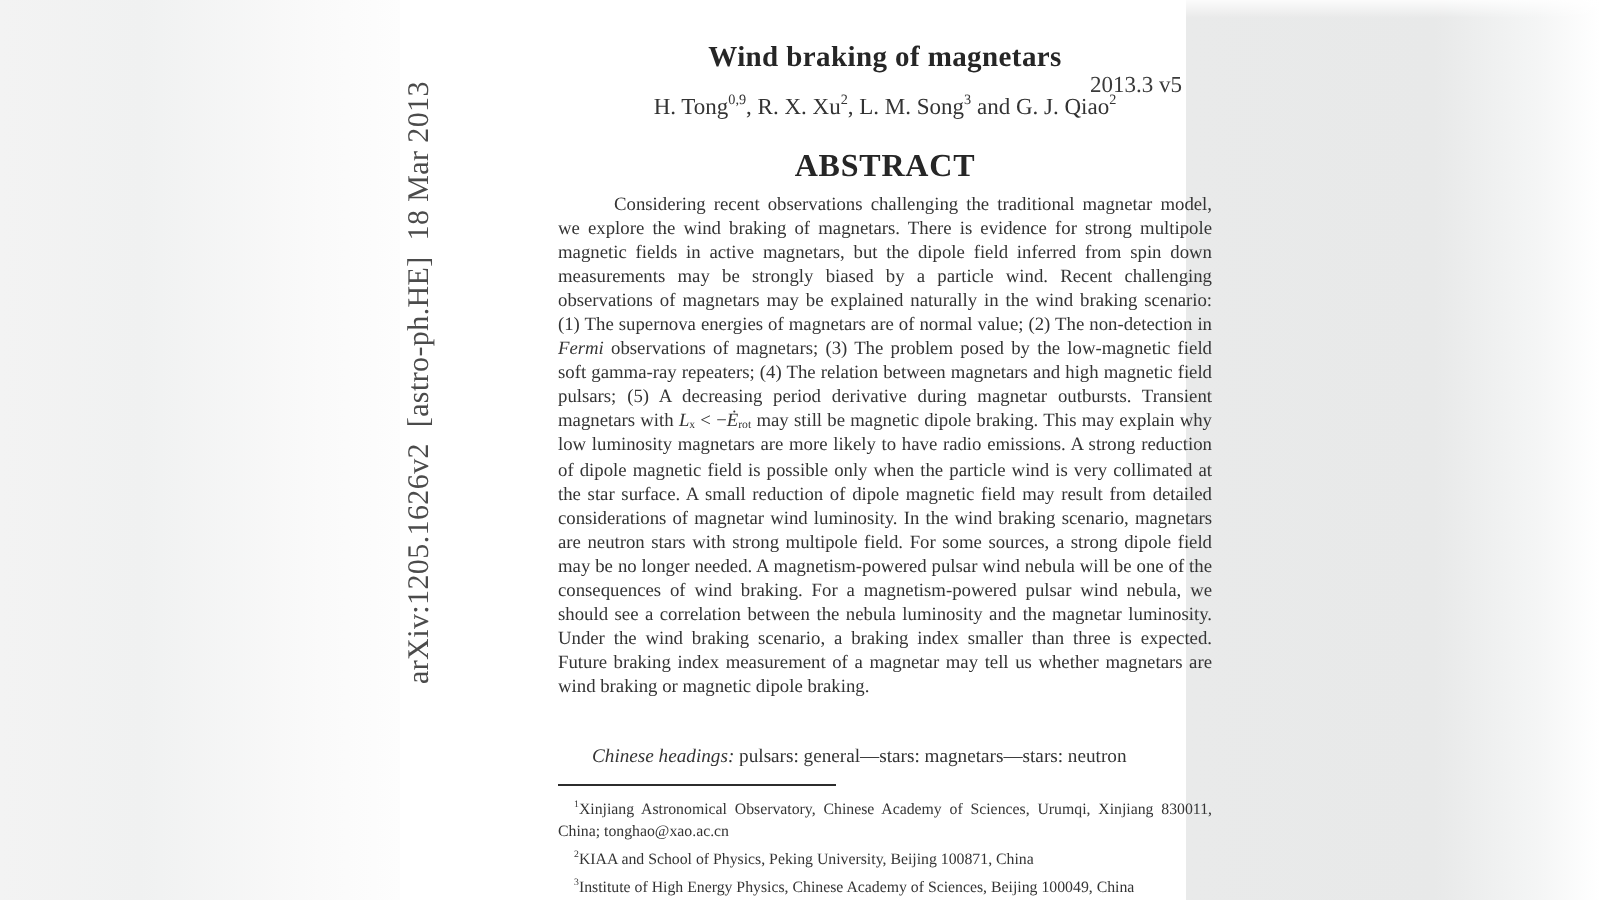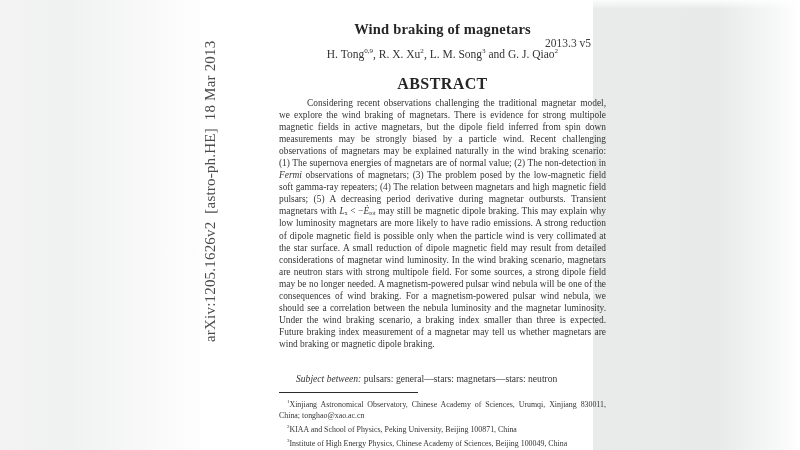--- a/index.html
+++ b/index.html
@@ -93,21 +93,21 @@
 <div class="content">
 
   <h1 class="paper-title">Wind braking of magnetars</h1>
 
   <div class="authors">H. Tong<sup>0,9</sup>, R. X. Xu<sup>2</sup>, L. M. Song<sup>3</sup> and G. J. Qiao<sup>2</sup></div>
 
   <div class="abstract-heading">ABSTRACT</div>
 
   <p class="abstract-body">Considering recent observations challenging the traditional magnetar model, we explore the wind braking of magnetars. There is evidence for strong multipole magnetic fields in active magnetars, but the dipole field inferred from spin down measurements may be strongly biased by a particle wind. Recent challenging observations of magnetars may be explained naturally in the wind braking scenario: (1) The supernova energies of magnetars are of normal value; (2) The non-detection in <i>Fermi</i> observations of magnetars; (3) The problem posed by the low-magnetic field soft gamma-ray repeaters; (4) The relation between magnetars and high magnetic field pulsars; (5) A decreasing period derivative during magnetar outbursts. Transient magnetars with <i>L</i><sub>x</sub> &lt; −<i>Ė</i><sub>rot</sub> may still be magnetic dipole braking. This may explain why low luminosity magnetars are more likely to have radio emissions. A strong reduction of dipole magnetic field is possible only when the particle wind is very collimated at the star surface. A small reduction of dipole magnetic field may result from detailed considerations of magnetar wind luminosity. In the wind braking scenario, magnetars are neutron stars with strong multipole field. For some sources, a strong dipole field may be no longer needed. A magnetism-powered pulsar wind nebula will be one of the consequences of wind braking. For a magnetism-powered pulsar wind nebula, we should see a correlation between the nebula luminosity and the magnetar luminosity. Under the wind braking scenario, a braking index smaller than three is expected. Future braking index measurement of a magnetar may tell us whether magnetars are wind braking or magnetic dipole braking.</p>
 
-  <p class="subject-headings"><i>Subject between:</i> pulsars: general—stars: magnetars—stars: neutron</p>
+  <p class="subject-headings"><i>Chinese headings:</i> pulsars: general—stars: magnetars—stars: neutron</p>
 
   <div class="footnote-rule"></div>
 
   <p class="footnote footnote-1"><sup>1</sup>Xinjiang Astronomical Observatory, Chinese Academy of Sciences, Urumqi, Xinjiang 830011, China; tonghao@xao.ac.cn</p>
 
   <p class="footnote footnote-2"><sup>2</sup>KIAA and School of Physics, Peking University, Beijing 100871, China</p>
 
   <p class="footnote footnote-3"><sup>3</sup>Institute of High Energy Physics, Chinese Academy of Sciences, Beijing 100049, China</p>
 
 </div>

